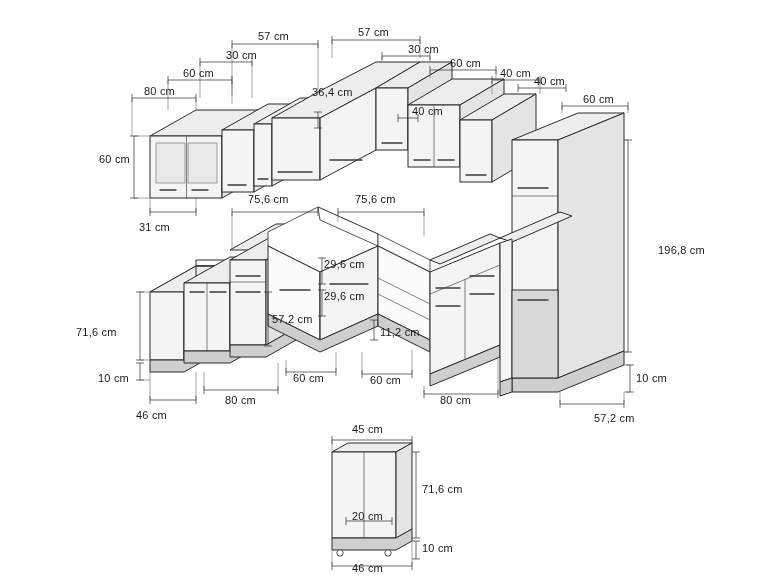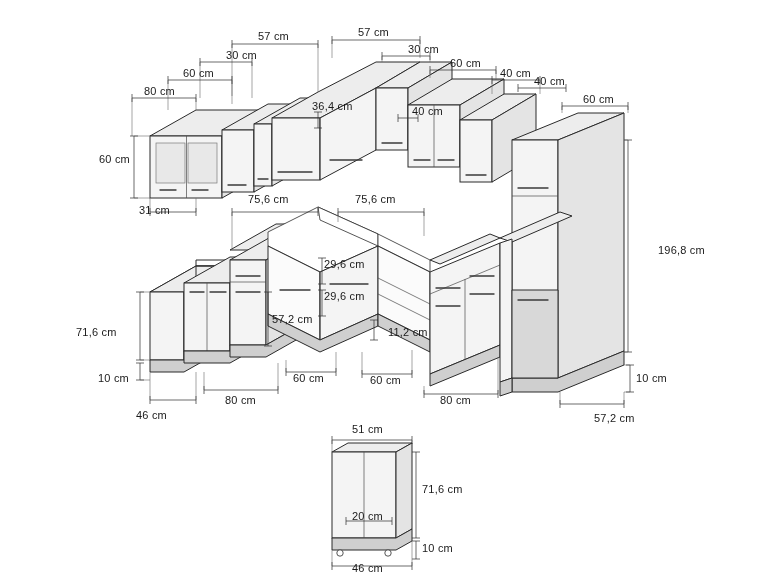--- a/index.html
+++ b/index.html
@@ -301,42 +301,42 @@
   <span class="dim-label" style="left:258px;top:30px;">57 cm</span>
   <span class="dim-label" style="left:358px;top:26px;">57 cm</span>
   <span class="dim-label" style="left:226px;top:49px;">30 cm</span>
   <span class="dim-label" style="left:408px;top:43px;">30 cm</span>
   <span class="dim-label" style="left:183px;top:67px;">60 cm</span>
   <span class="dim-label" style="left:450px;top:57px;">60 cm</span>
   <span class="dim-label" style="left:500px;top:67px;">40 cm</span>
   <span class="dim-label" style="left:144px;top:85px;">80 cm</span>
   <span class="dim-label" style="left:534px;top:75px;">40 cm</span>
   <span class="dim-label" style="left:583px;top:93px;">60 cm</span>
-  <span class="dim-label" style="left:312px;top:100px;">36,4 cm</span>
+  <span class="dim-label" style="left:312px;top:86px;">36,4 cm</span>
   <span class="dim-label" style="left:412px;top:105px;">40 cm</span>
   <span class="dim-label" style="left:99px;top:153px;">60 cm</span>
-  <span class="dim-label" style="left:139px;top:204px;">31 cm</span>
+  <span class="dim-label" style="left:139px;top:221px;">31 cm</span>
 
   <span class="dim-label" style="left:248px;top:193px;">75,6 cm</span>
   <span class="dim-label" style="left:355px;top:193px;">75,6 cm</span>
   <span class="dim-label" style="left:324px;top:258px;">29,6 cm</span>
   <span class="dim-label" style="left:324px;top:290px;">29,6 cm</span>
   <span class="dim-label" style="left:272px;top:313px;">57,2 cm</span>
-  <span class="dim-label" style="left:380px;top:326px;margin-left:8px;">11,2 cm</span>
+  <span class="dim-label" style="left:380px;top:326px;">11,2 cm</span>
   <span class="dim-label" style="left:658px;top:244px;">196,8 cm</span>
 
   <span class="dim-label" style="left:76px;top:326px;">71,6 cm</span>
   <span class="dim-label" style="left:98px;top:372px;">10 cm</span>
   <span class="dim-label" style="left:136px;top:409px;">46 cm</span>
   <span class="dim-label" style="left:225px;top:394px;">80 cm</span>
   <span class="dim-label" style="left:293px;top:372px;">60 cm</span>
   <span class="dim-label" style="left:370px;top:374px;">60 cm</span>
   <span class="dim-label" style="left:440px;top:394px;">80 cm</span>
   <span class="dim-label" style="left:636px;top:372px;">10 cm</span>
   <span class="dim-label" style="left:594px;top:412px;">57,2 cm</span>
 
-  <span class="dim-label" style="left:352px;top:423px;">51 cm</span>
+  <span class="dim-label" style="left:352px;top:423px;">45 cm</span>
   <span class="dim-label" style="left:422px;top:483px;">71,6 cm</span>
   <span class="dim-label" style="left:352px;top:510px;">20 cm</span>
   <span class="dim-label" style="left:422px;top:542px;">10 cm</span>
   <span class="dim-label" style="left:352px;top:562px;">46 cm</span>
 
 </div>
 
 </body></html>

